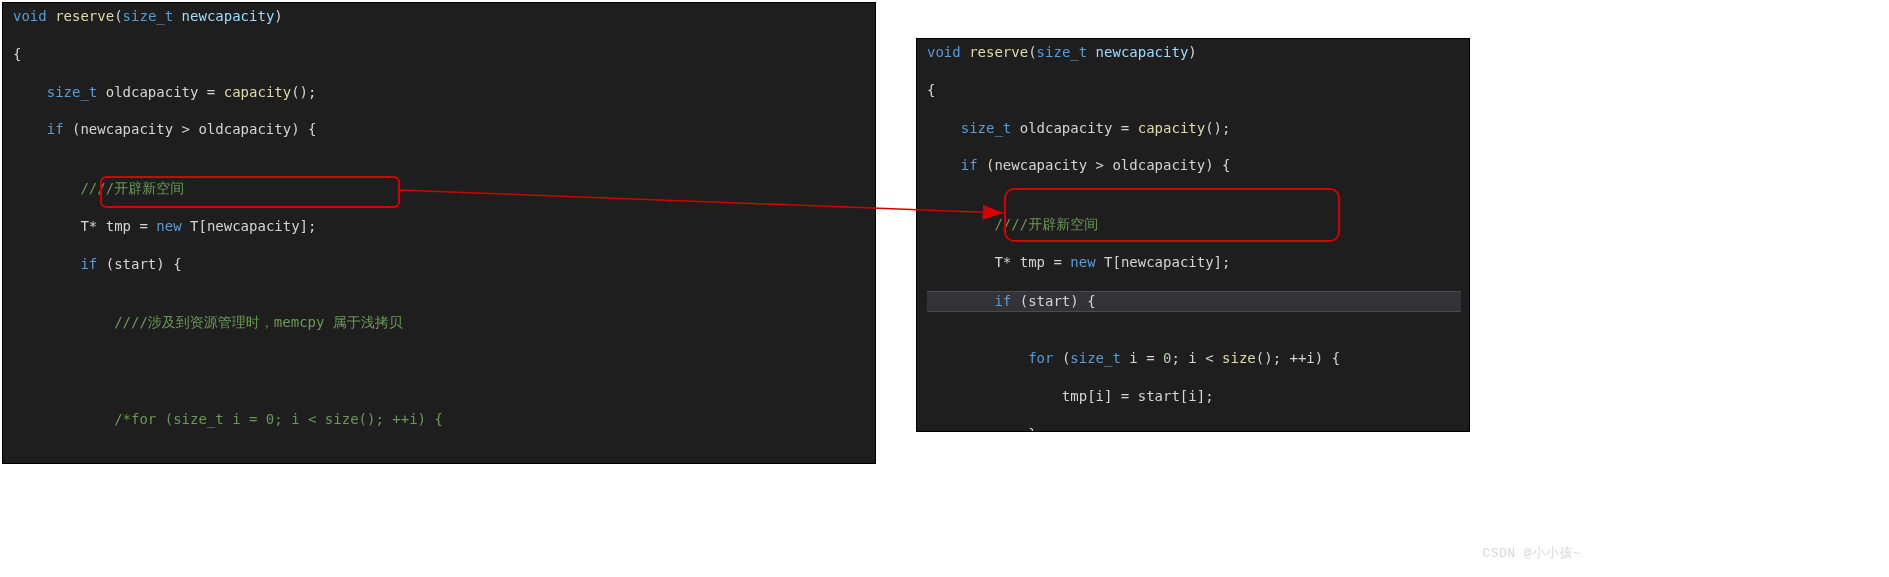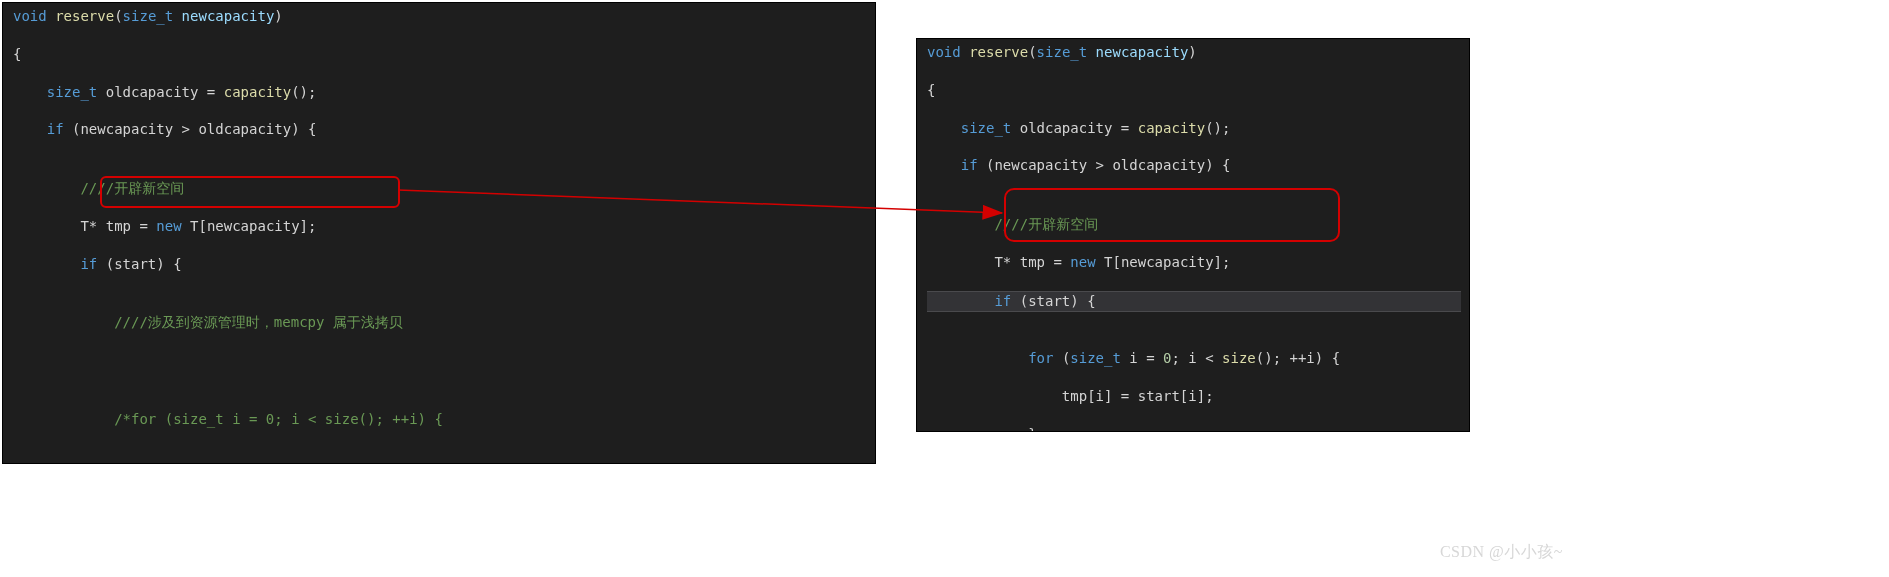--- a/index.html
+++ b/index.html
@@ -1,35 +1,35 @@
 <!DOCTYPE html>
 <html><head>
 <meta charset="utf-8">
 <style>
   html,body{margin:0;padding:0;background:#fff;font-family:Consolas,"Courier New",monospace;font-size:14px;line-height:1.35;}
-  .stage{position:relative;width:1585px;height:577px;}
+  .stage{position:relative;width:1585px;height:577px;padding-left:18px;}
   .editor{position:absolute;background:#1e1e1e;border:1px solid #000;overflow:hidden;}
   .editor.left{left:2px;top:2px;width:872px;height:460px;}
   .editor.right{left:916px;top:38px;width:552px;height:392px;}
   pre{margin:0;padding:4px 8px 8px 10px;white-space:pre;color:#d4d4d4;}
   .line{display:block;}
   .kw{color:#569cd6;}       
   .type{color:#569cd6;}
   .fn{color:#dcdcaa;}       
   .num,.sz{color:#b5cea8;}
   .ident{color:#9cdcfe;}    
   .plain{color:#d4d4d4;}
   .punct{color:#d4d4d4;}
   .cmnt{color:#6a9955;margin-top:21px;}     
   .hlbar{display:block;background:#333336;border-top:1px solid #4a4a4d;border-bottom:1px solid #4a4a4d;}
   .redbox{position:absolute;border:2px solid #d40000;border-radius:6px;pointer-events:none;}
   .redbox.rb1{left:100px;top:176px;width:296px;height:28px;}
   .redbox.rb2{left:1004px;top:188px;width:332px;height:50px;border-radius:10px;}
   svg.arrow{position:absolute;left:0;top:0;width:1889px;height:577px;pointer-events:none;}
-  .watermark{position:absolute;right:22px;bottom:14px;color:#d7d7d7;font-family:Liberation Serif, serif;font-size:16px;letter-spacing:.5px;}
+  .watermark{position:absolute;right:22px;bottom:14px;color:#d7d7d7;font-family:Liberation Mono, monospace;font-size:13px;letter-spacing:.5px;}
 </style>
 </head>
 <body>
 
 <div class="stage">
 
   <div class="editor left">
 <pre><span class="line"><span class="kw">void</span><span class="fn"> reserve</span><span class="punct">(</span><span class="type">size_t</span><span class="ident"> newcapacity</span><span class="punct">)</span></span>
 <span class="line plain">{</span>
 <span class="line"><span class="type">    size_t</span><span class="plain"> oldcapacity = </span><span class="fn">capacity</span><span class="plain">();</span></span>

